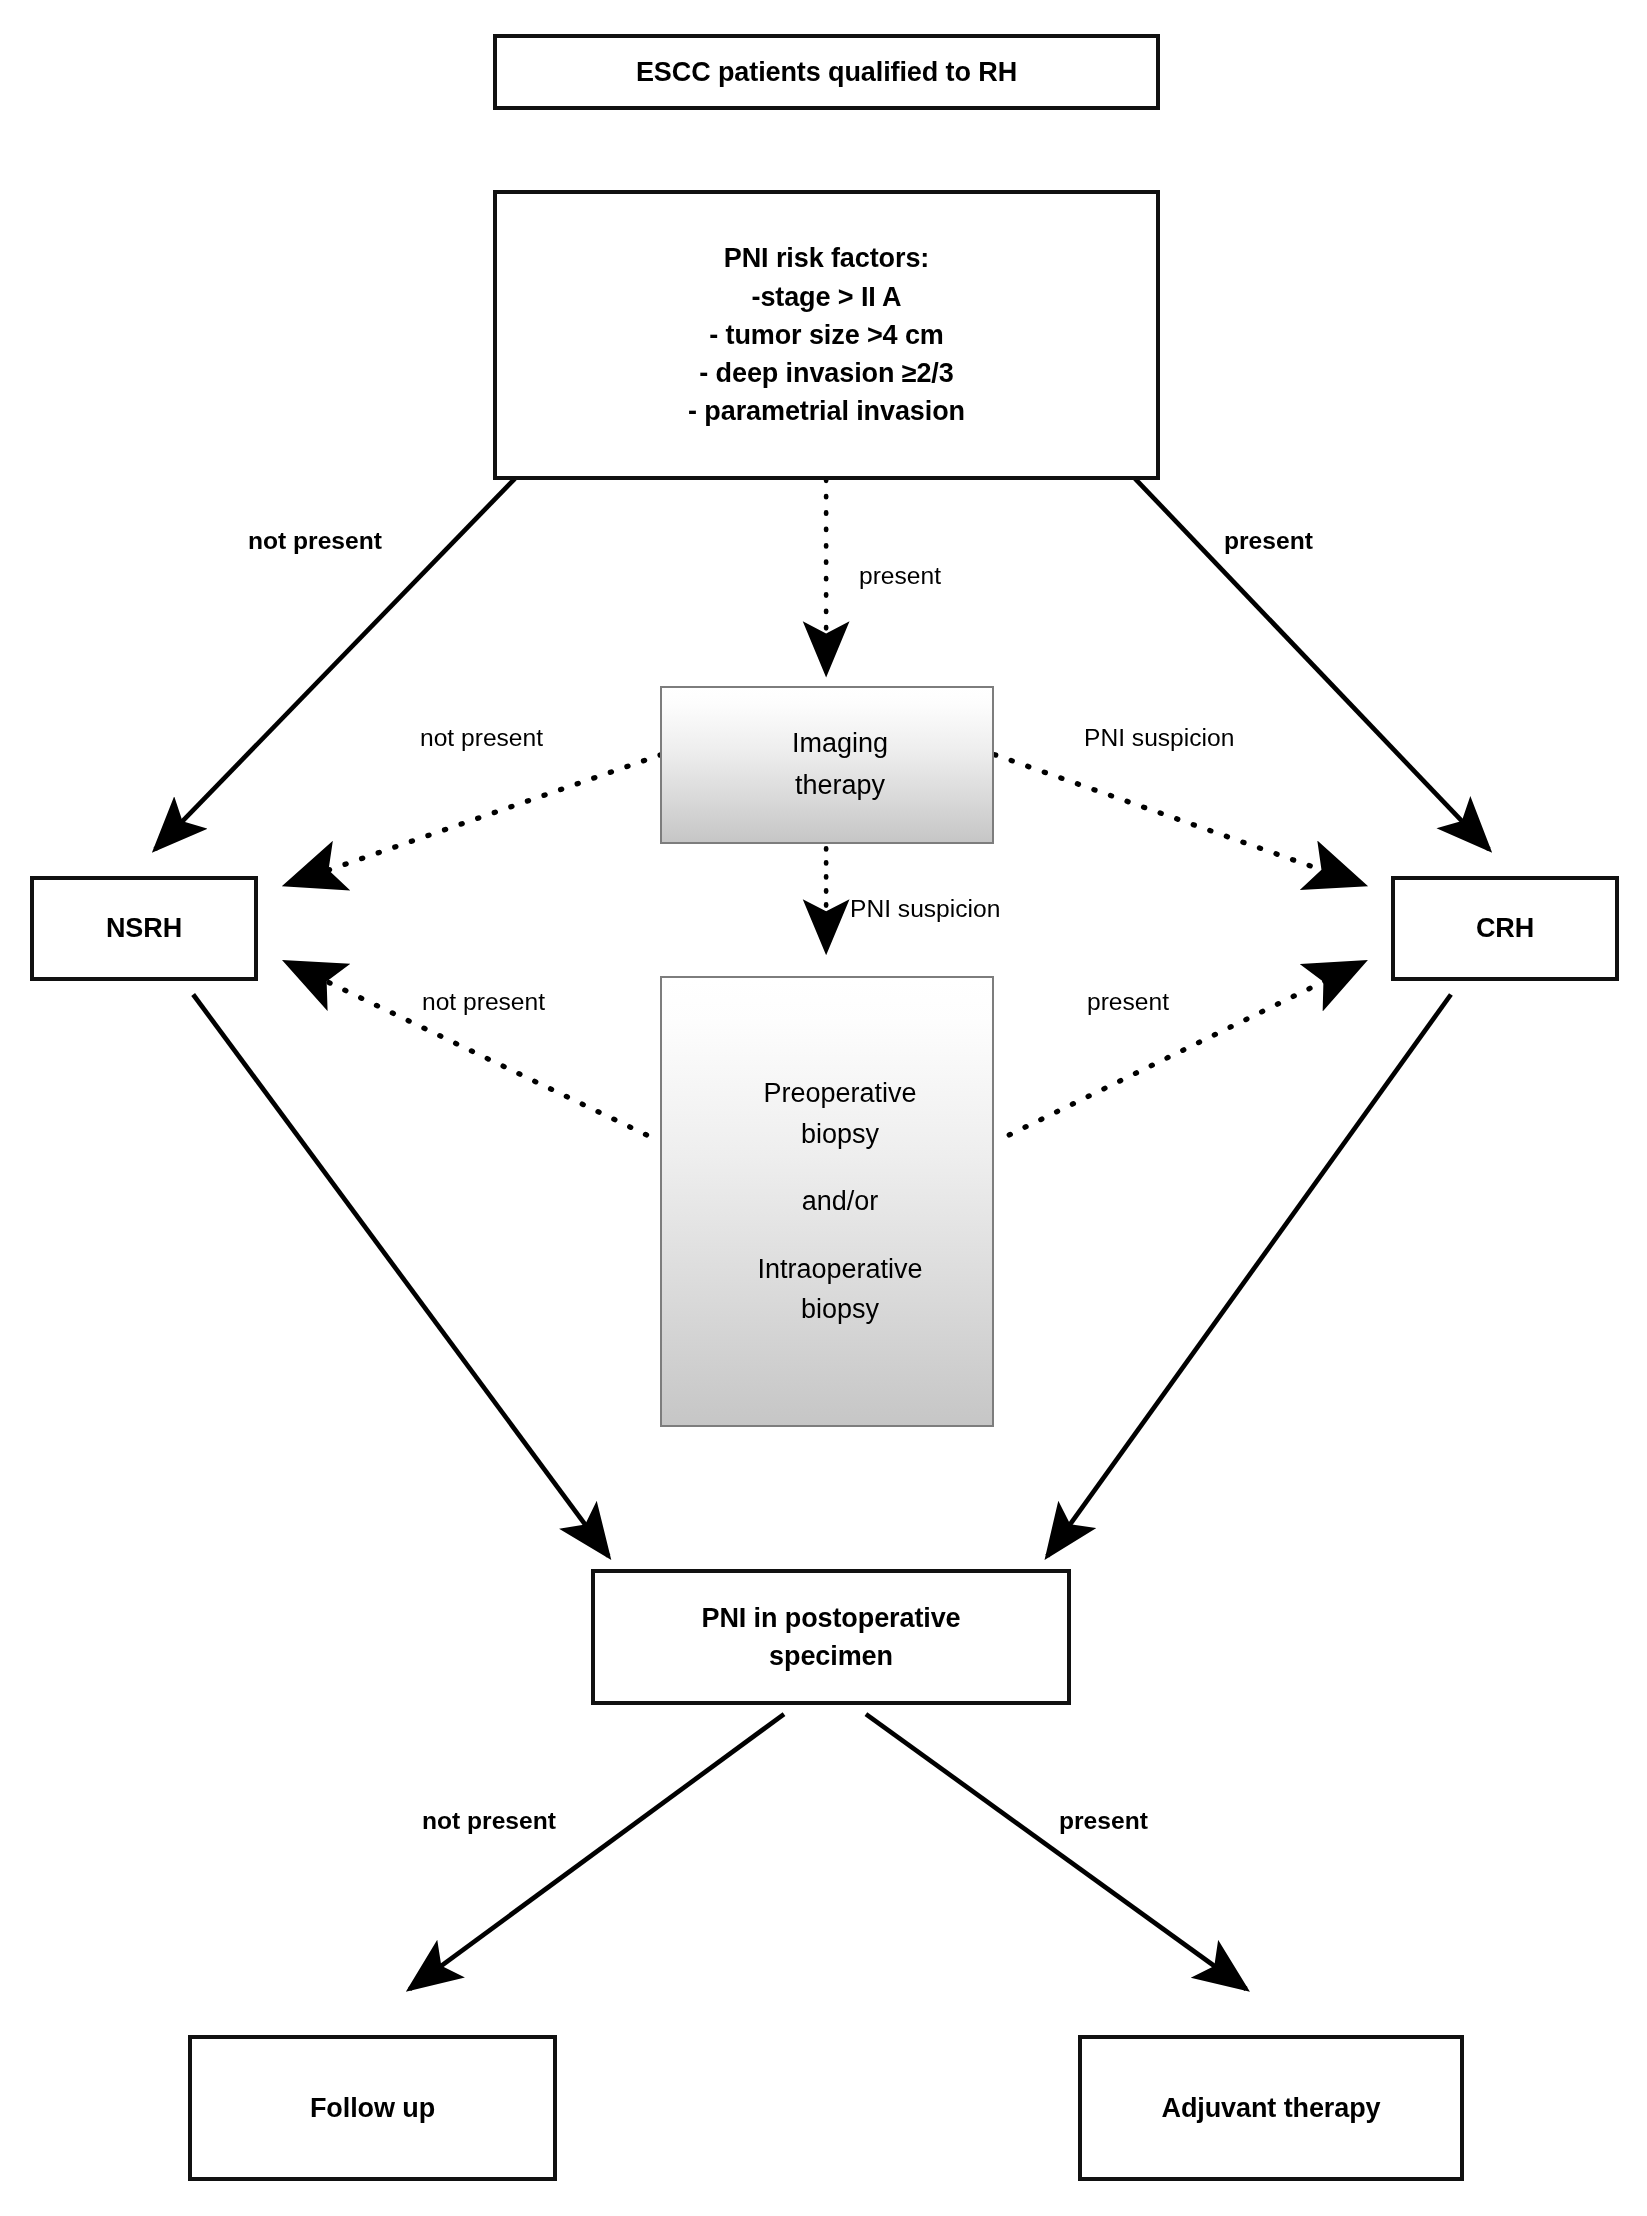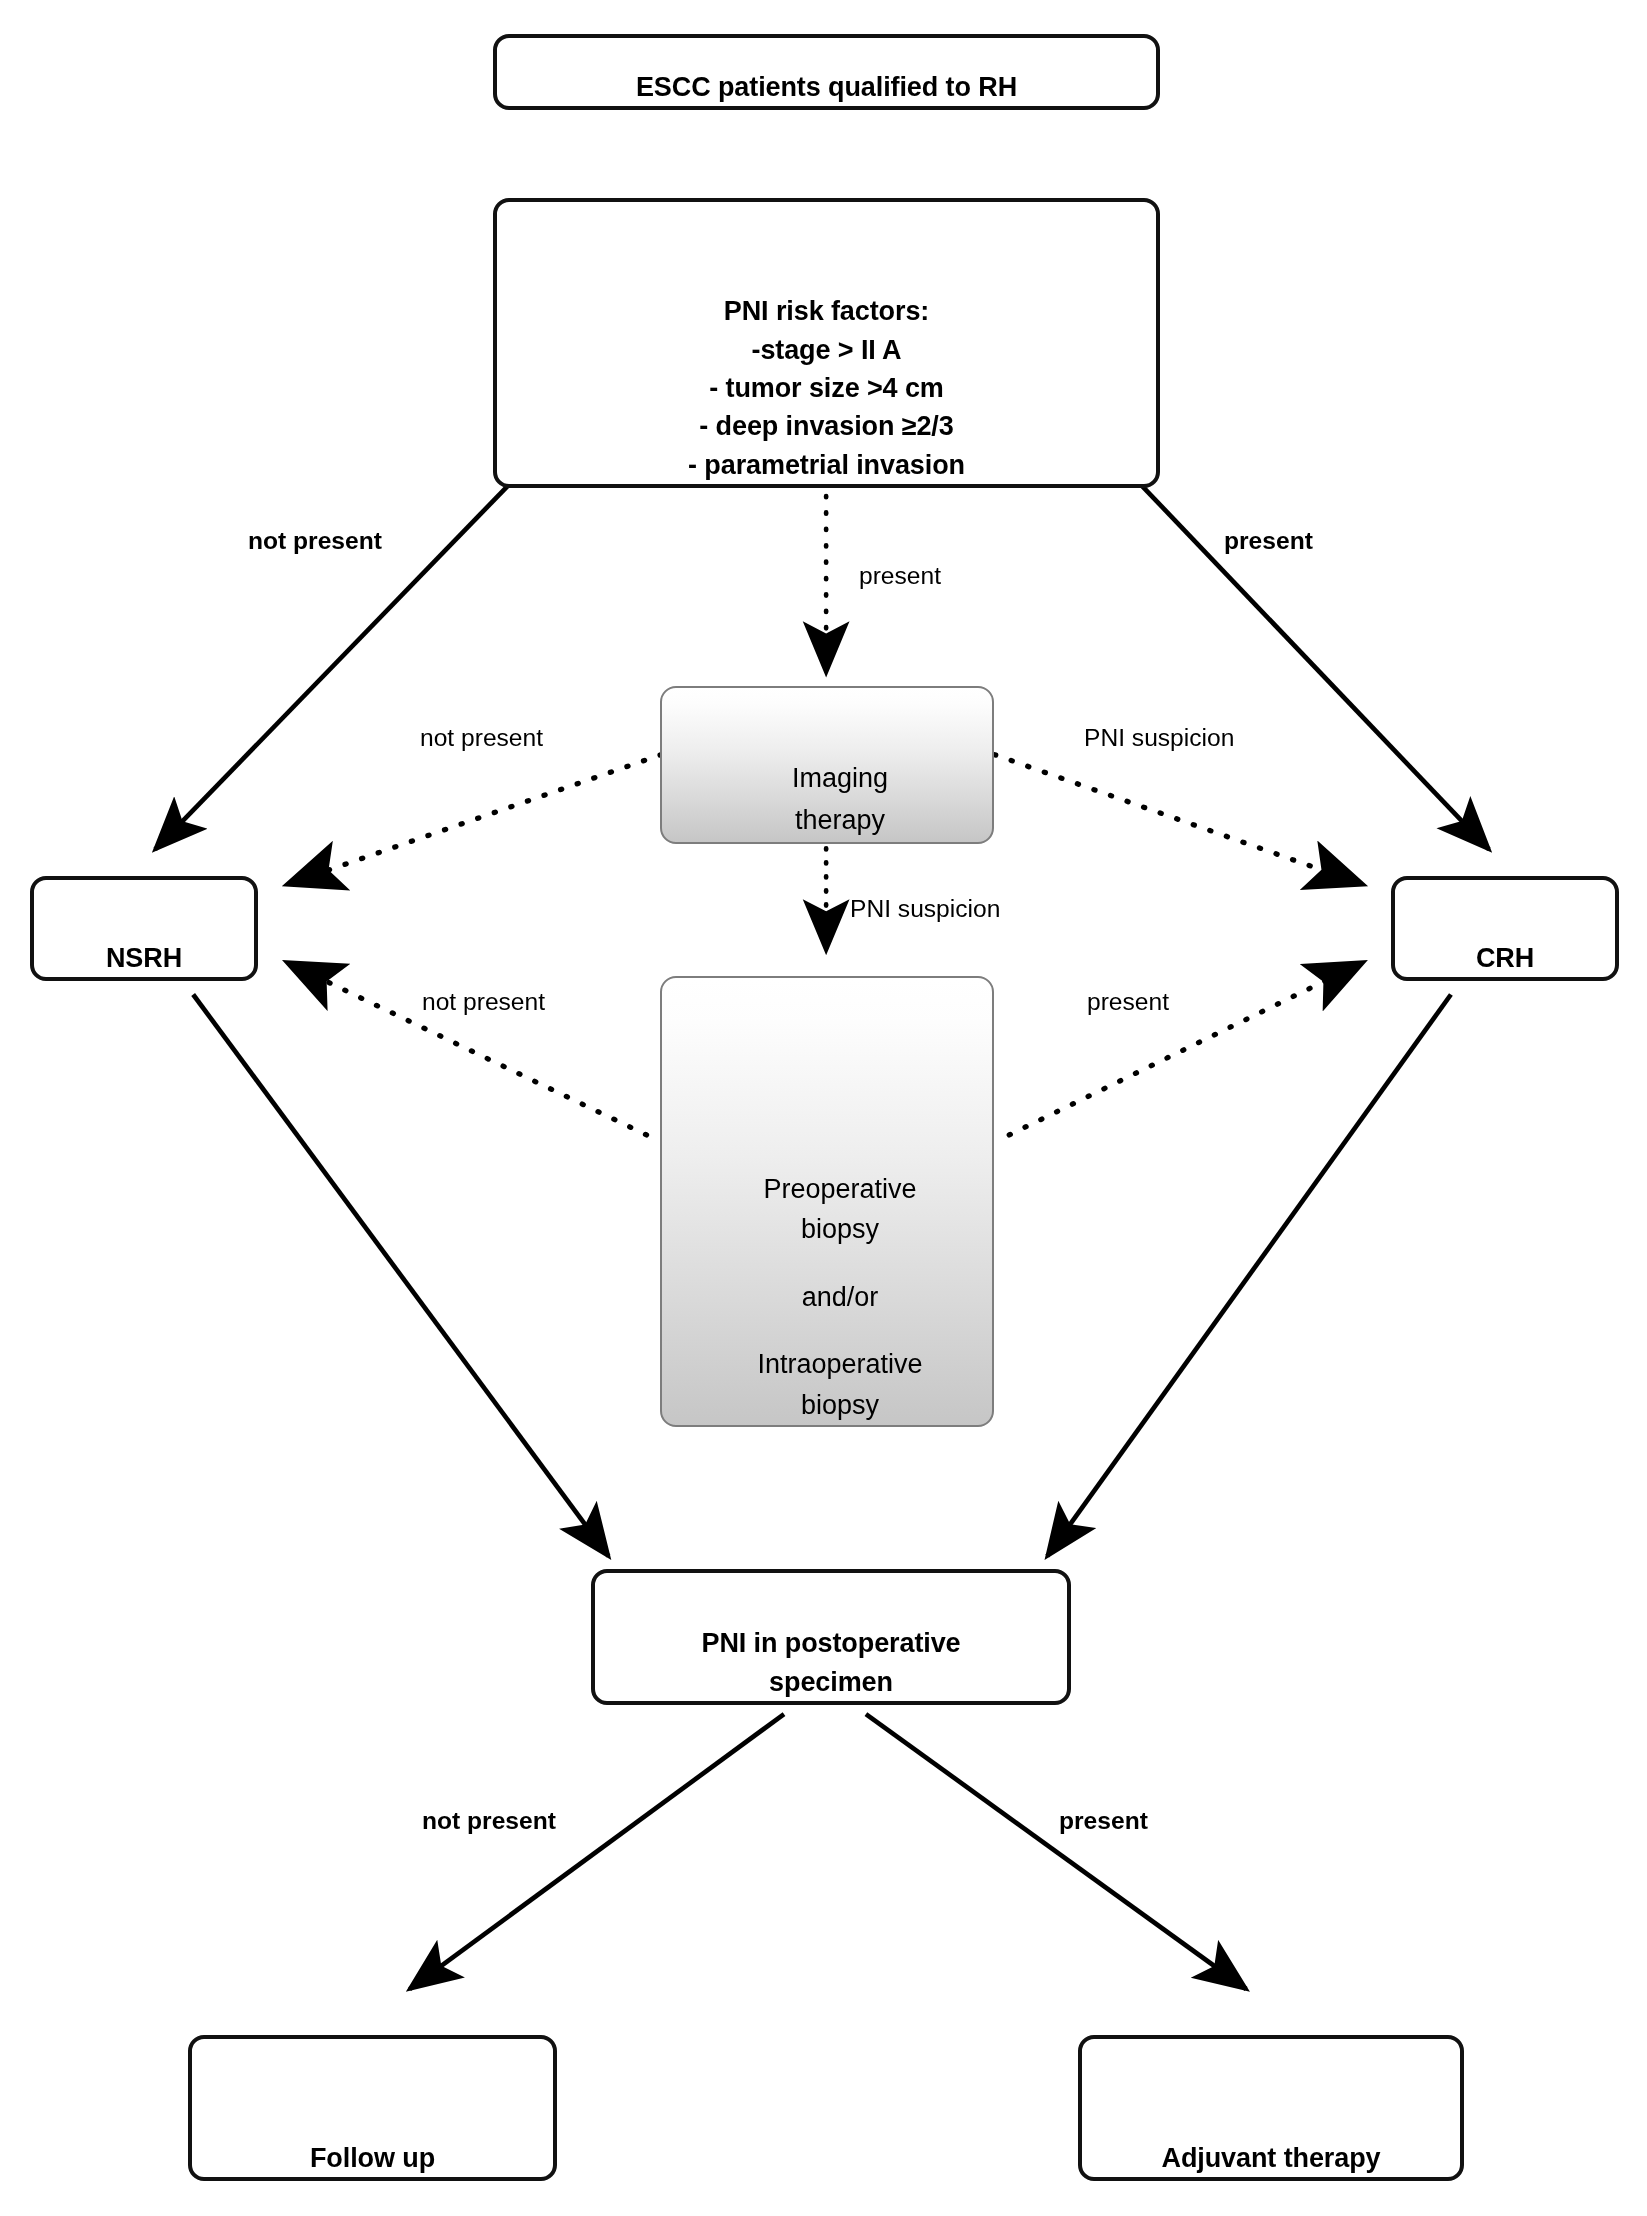--- a/index.html
+++ b/index.html
@@ -24,26 +24,25 @@
     left: 0;
     top: 0;
     width: 1647px;
     height: 2216px;
     pointer-events: none;
   }
   .node {
     position: absolute;
     box-sizing: border-box;
     display: flex;
-    align-items: flex-end;
+    align-items: center;
     justify-content: center;
     text-align: center;
     background: #ffffff;
     z-index: 3;
-    border-radius: 16px;
   }
   .node-solid {
     border: 4.1px solid #111111;
   }
   .node-grad {
     border: 2.3px solid #7d7d7d;
     background: linear-gradient(to bottom, #ffffff 0%, #fdfdfd 10%, #eeeeee 40%, #d9d9d9 72%, #c6c6c6 100%);
   }
   .node-inner {
     width: 100%;
@@ -116,21 +115,21 @@
 
     <path d="M 1340,2930 L 700,3400" stroke="#000000" stroke-width="8" fill="none" marker-end="url(#arrowSolid)"></path>
 
     <path d="M 1480,2930 L 2130,3400" stroke="#000000" stroke-width="8" fill="none" marker-end="url(#arrowSolid)"></path>
   </svg>
 
   <div class="node node-solid" style="left:493px; top:34px; width:667px; height:76px;">
     <div class="node-inner bold-label">ESCC patients qualified to RH</div>
   </div>
 
-  <div class="node node-solid" style="left:493px; top:190px; width:667px; height:290px;margin-top:8px;">
+  <div class="node node-solid" style="left:493px; top:190px; width:667px; height:290px;">
     <div class="node-inner bold-label">
       <span class="risk-line">PNI risk factors:</span>
       <span class="risk-line">-stage &gt; II A</span>
       <span class="risk-line">- tumor size &gt;4 cm</span>
       <span class="risk-line">- deep invasion ≥2/3</span>
       <span class="risk-line">- parametrial invasion</span>
     </div>
   </div>
 
   <div class="node node-grad" style="left:660px; top:686px; width:334px; height:158px;">

